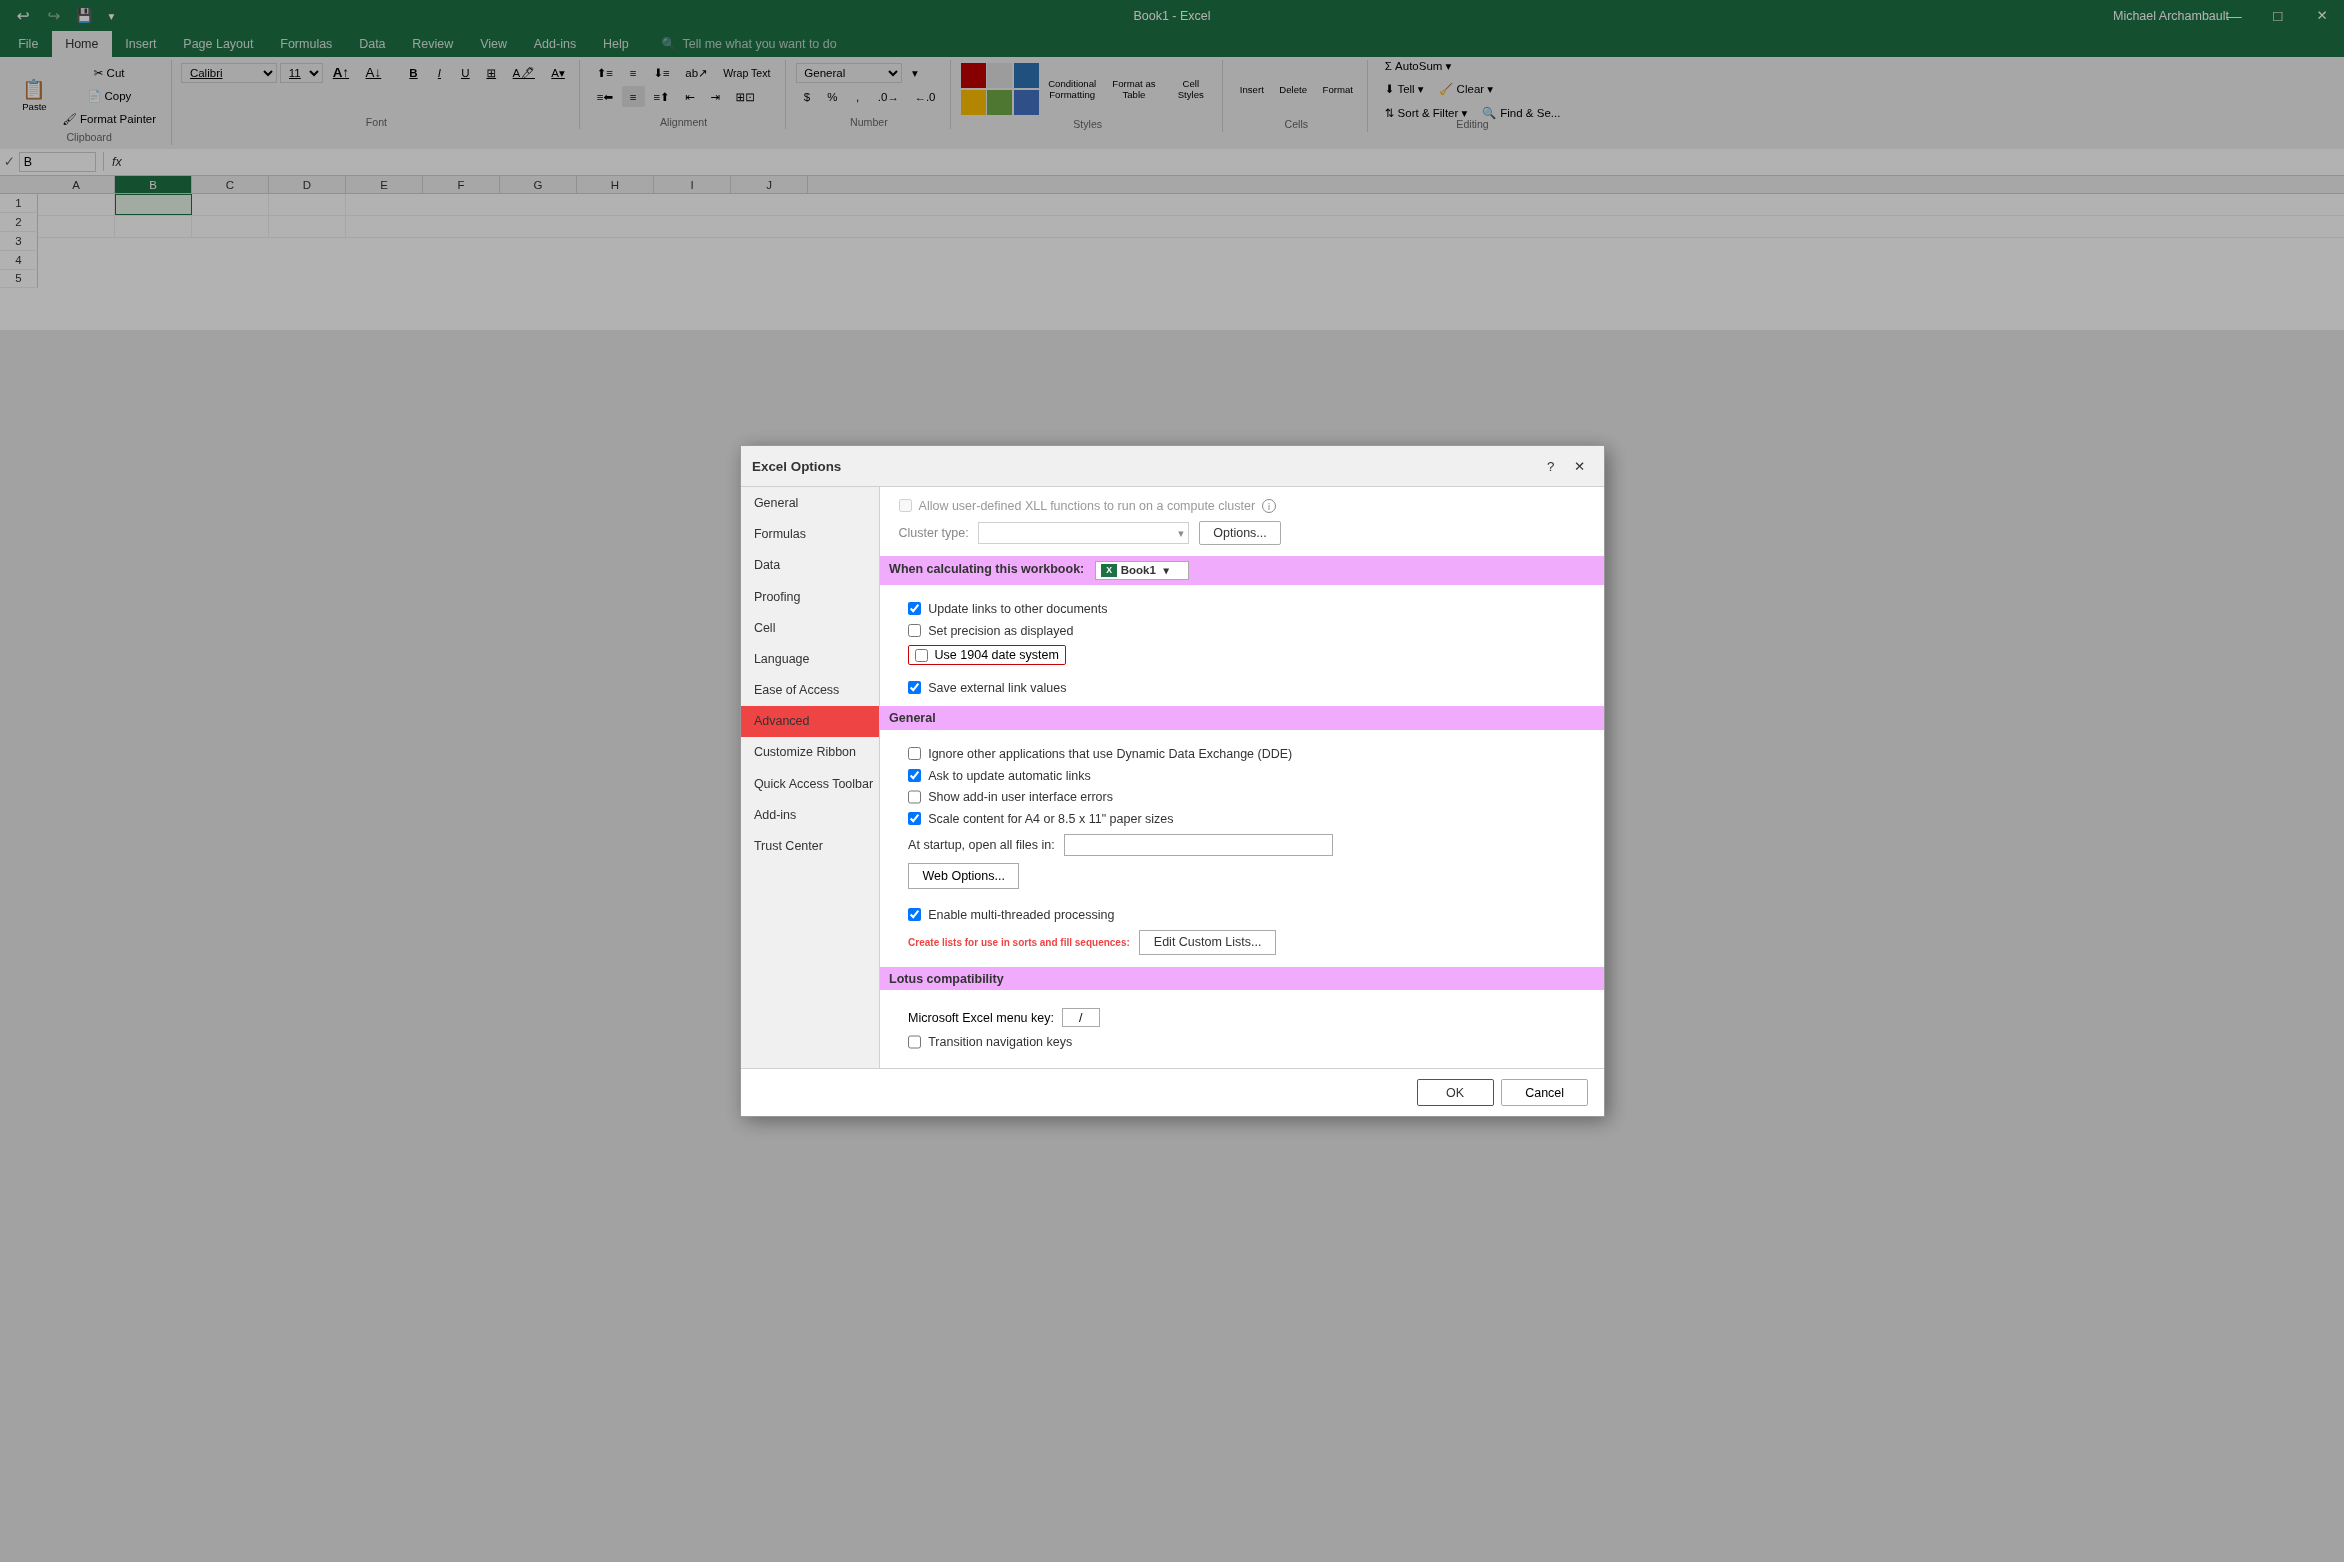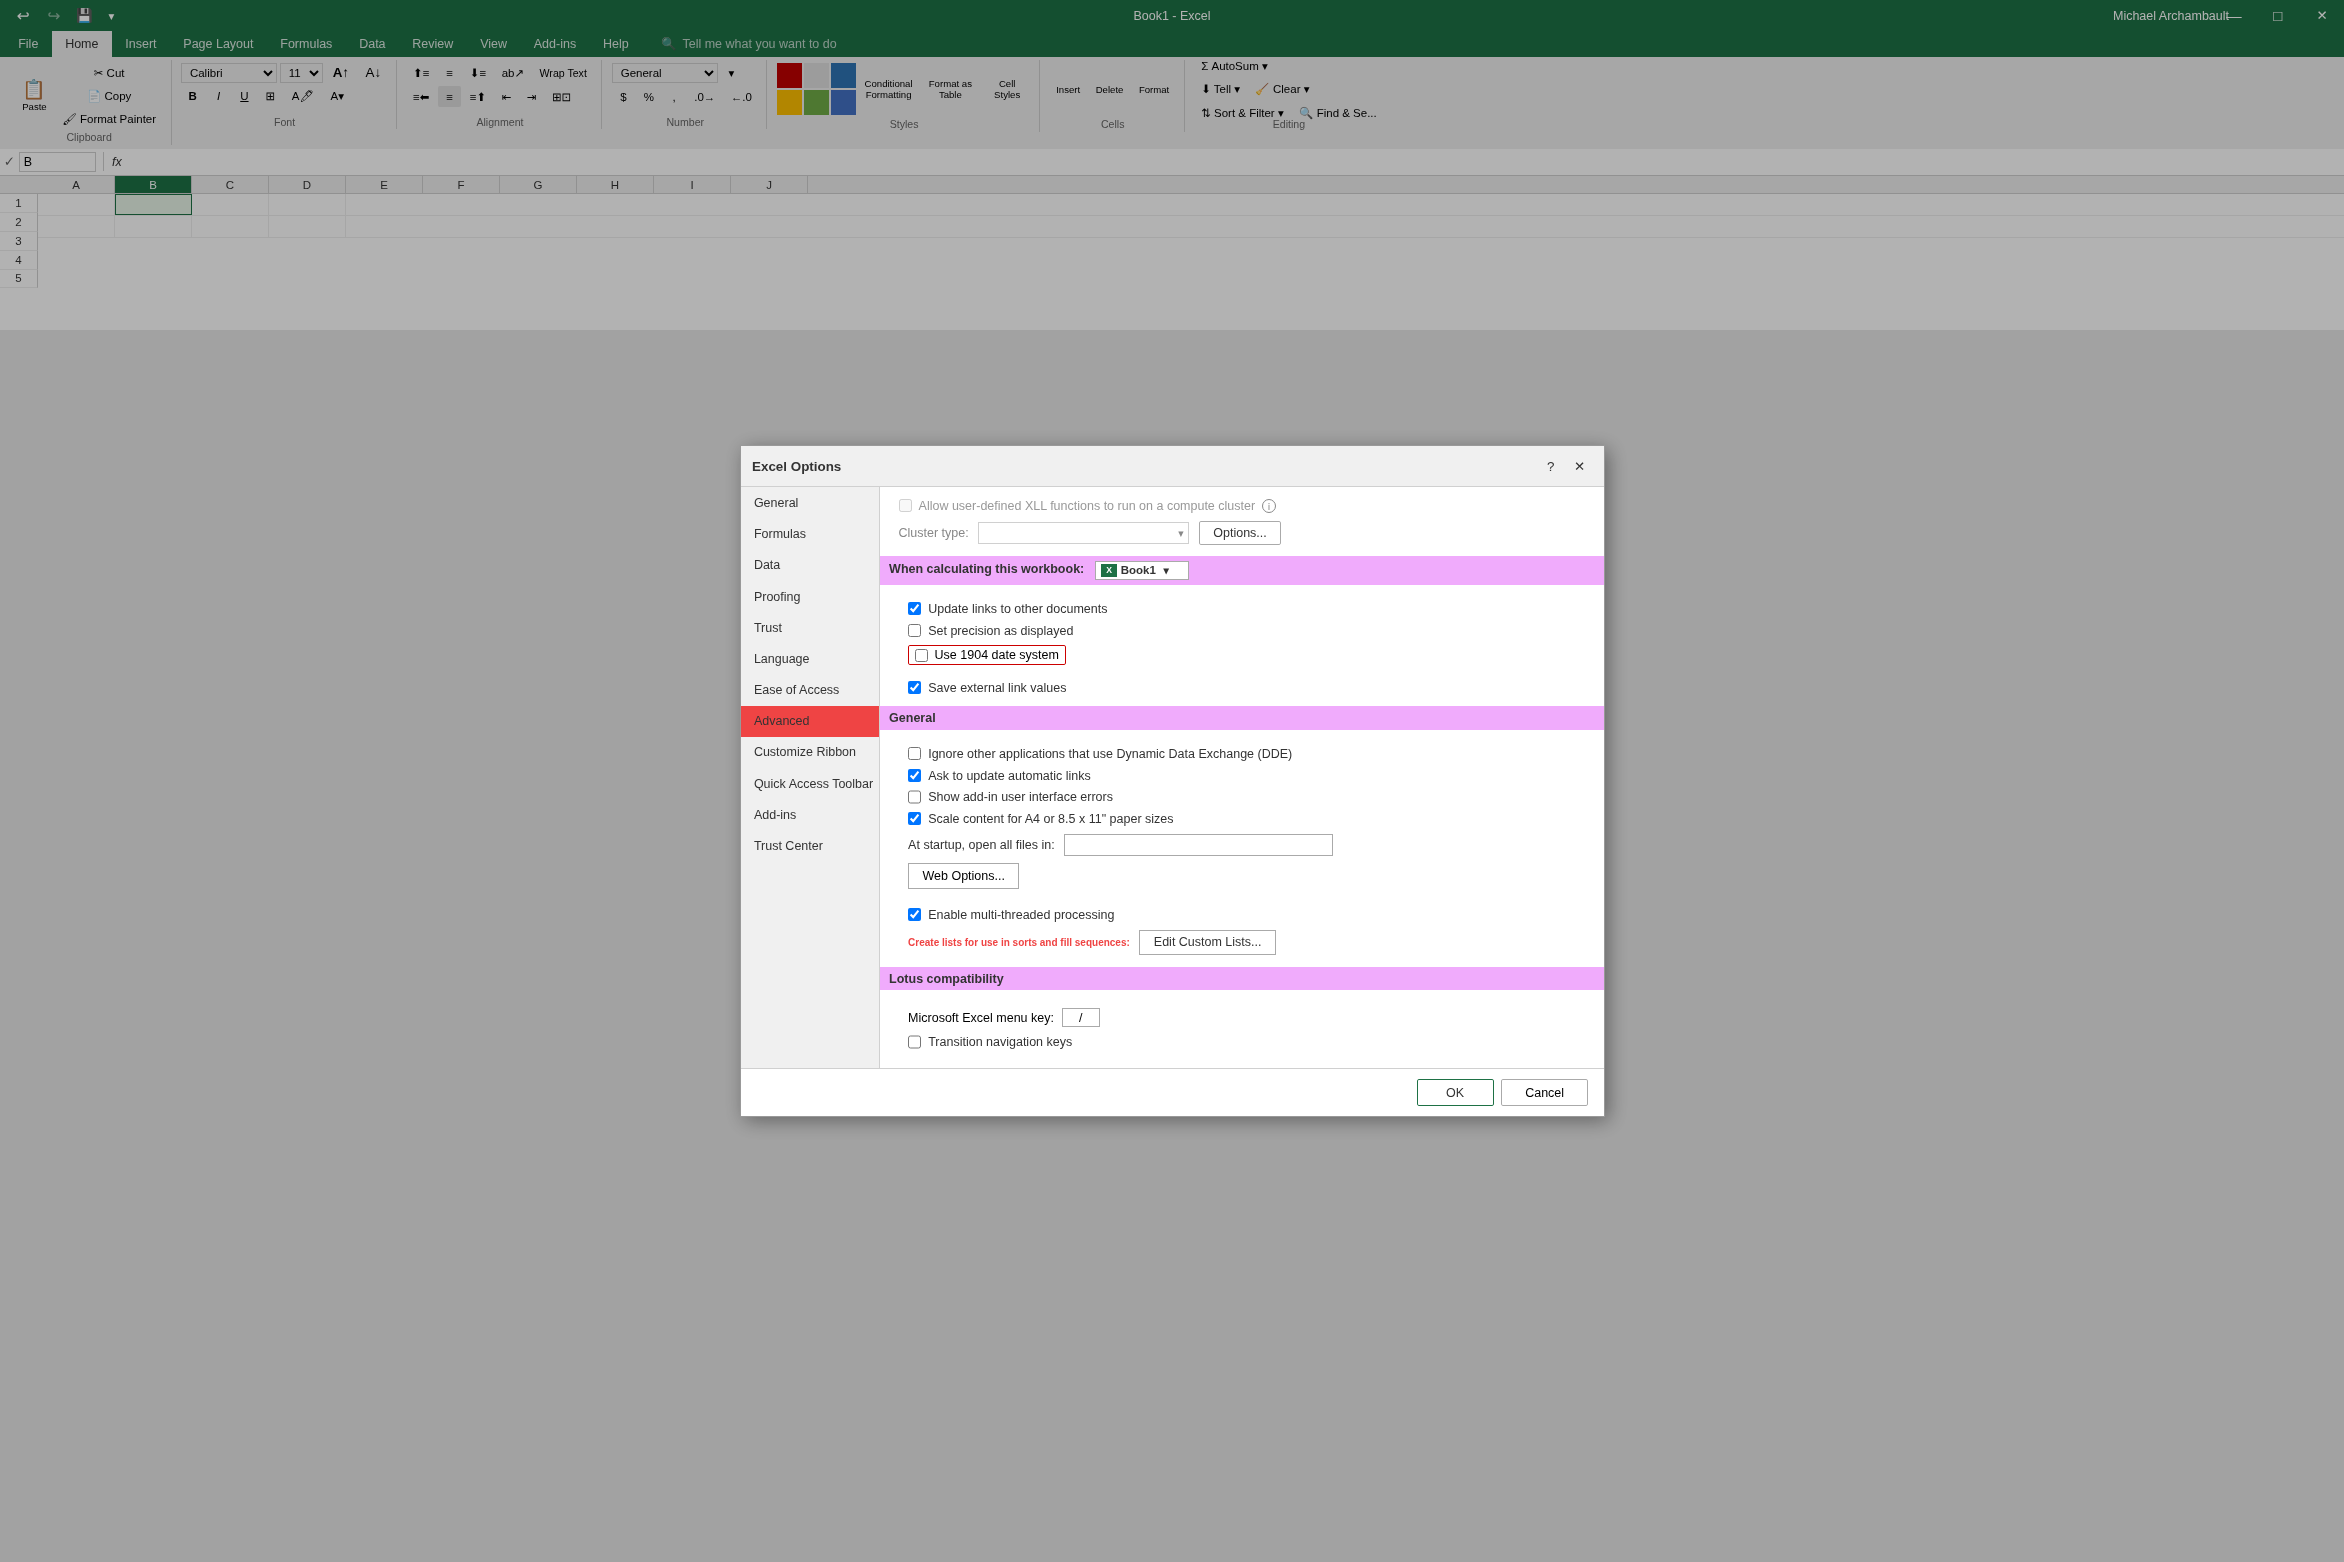--- a/index.html
+++ b/index.html
@@ -360,21 +360,21 @@
       <div style="display:flex;flex-direction:column;gap:1.9px;">
         <button class="rb-btn rb-btn-small">✂ Cut</button>
         <button class="rb-btn rb-btn-small">📄 Copy</button>
         <button class="rb-btn rb-btn-small">🖌 Format Painter</button>
       </div>
     </div>
     <div class="ribbon-group-label">Clipboard</div>
   </div>
 
   <div class="ribbon-group">
-    <div style="display:flex;flex-direction:column;gap:2px;">
+    <div style="display:flex;flex-direction:row;gap:14px;text-decoration:underline;">
       <div style="display:flex;align-items:center;gap:2.9px;">
         <select class="font-select">
           <option>Calibri</option>
         </select>
         <select class="font-size-select">
           <option>11</option>
         </select>
         <button class="rb-btn rb-btn-small" style="font-size:13.4px;font-weight:bold;">A↑</button>
         <button class="rb-btn rb-btn-small" style="font-size:13.4px;">A↓</button>
       </div>
@@ -535,21 +535,21 @@
       </div>
     </div>
 
     <div class="dialog-body">
 
       <div class="dialog-sidebar">
         <div class="sidebar-item">General</div>
         <div class="sidebar-item">Formulas</div>
         <div class="sidebar-item">Data</div>
         <div class="sidebar-item">Proofing</div>
-        <div class="sidebar-item">Trust</div>
+        <div class="sidebar-item">Cell</div>
         <div class="sidebar-item">Language</div>
         <div class="sidebar-item">Ease of Access</div>
         <div class="sidebar-item active">Advanced</div>
         <div class="sidebar-item">Customize Ribbon</div>
         <div class="sidebar-item">Quick Access Toolbar</div>
         <div class="sidebar-item">Add-ins</div>
         <div class="sidebar-item">Trust Center</div>
       </div>
 
       <div class="dialog-content">

